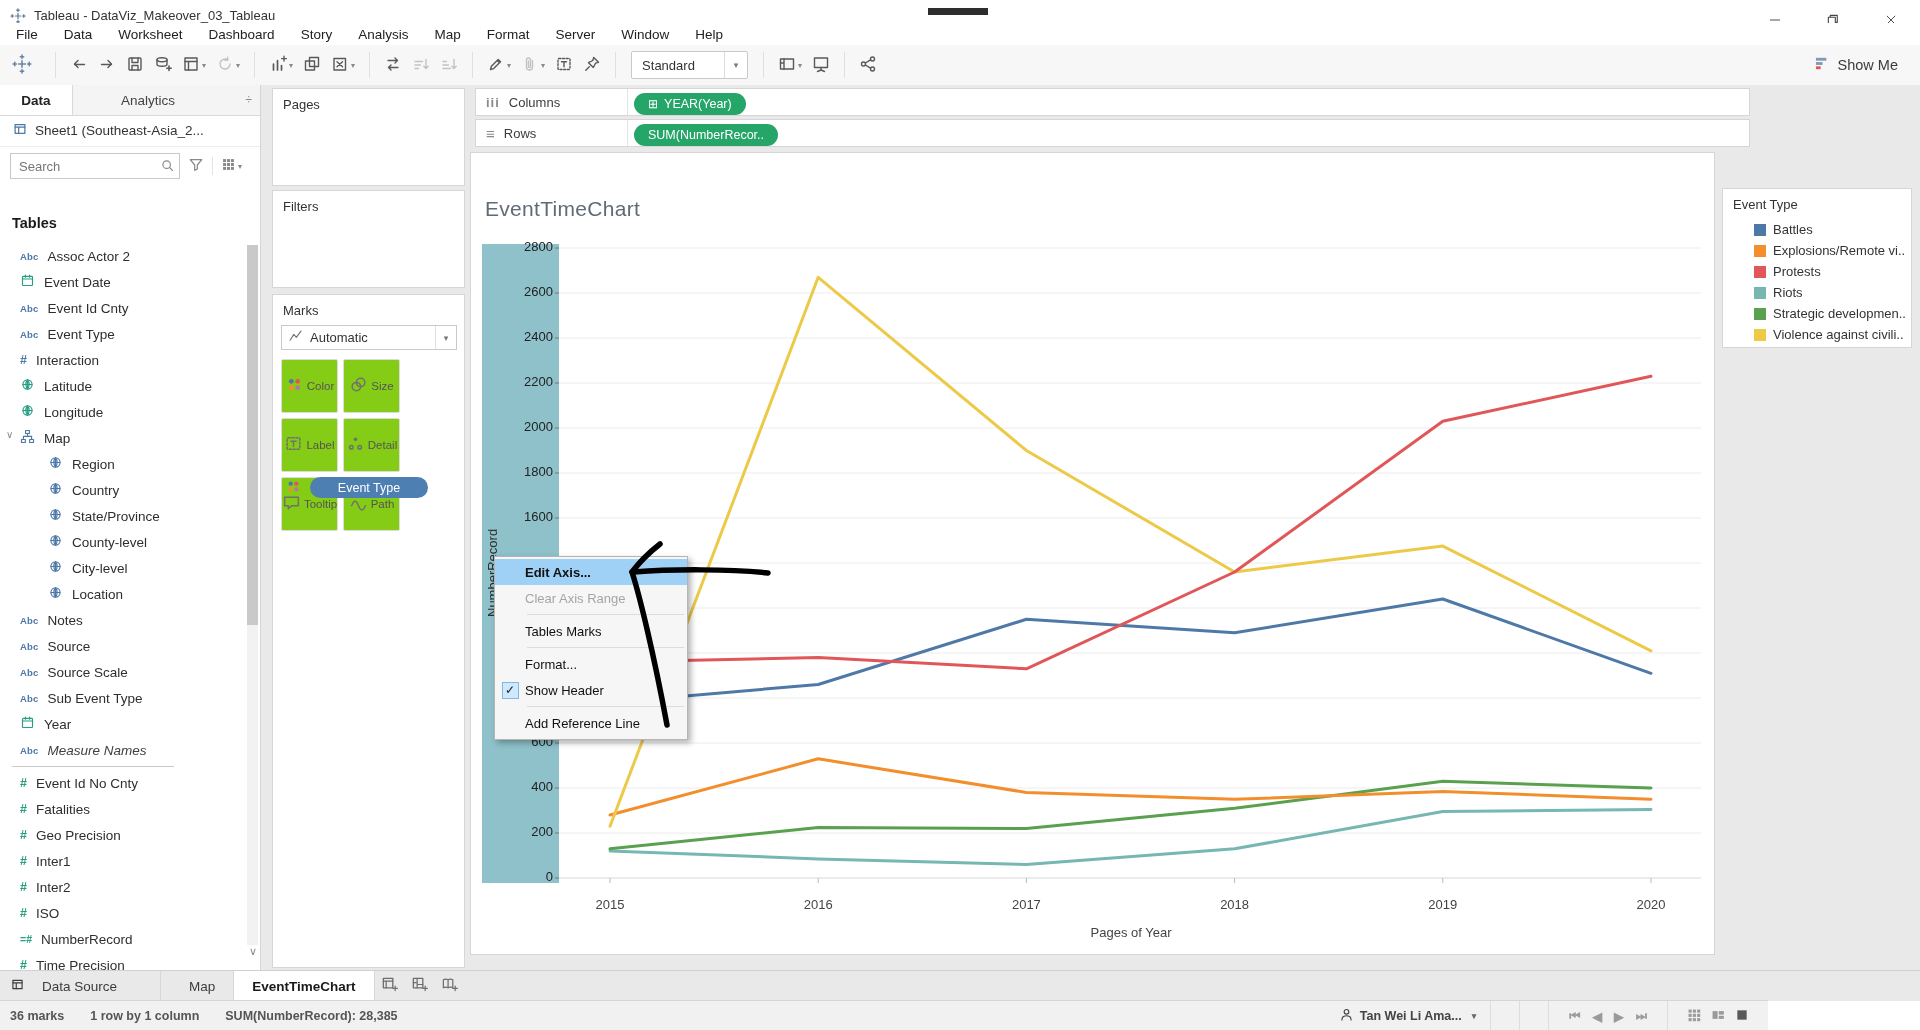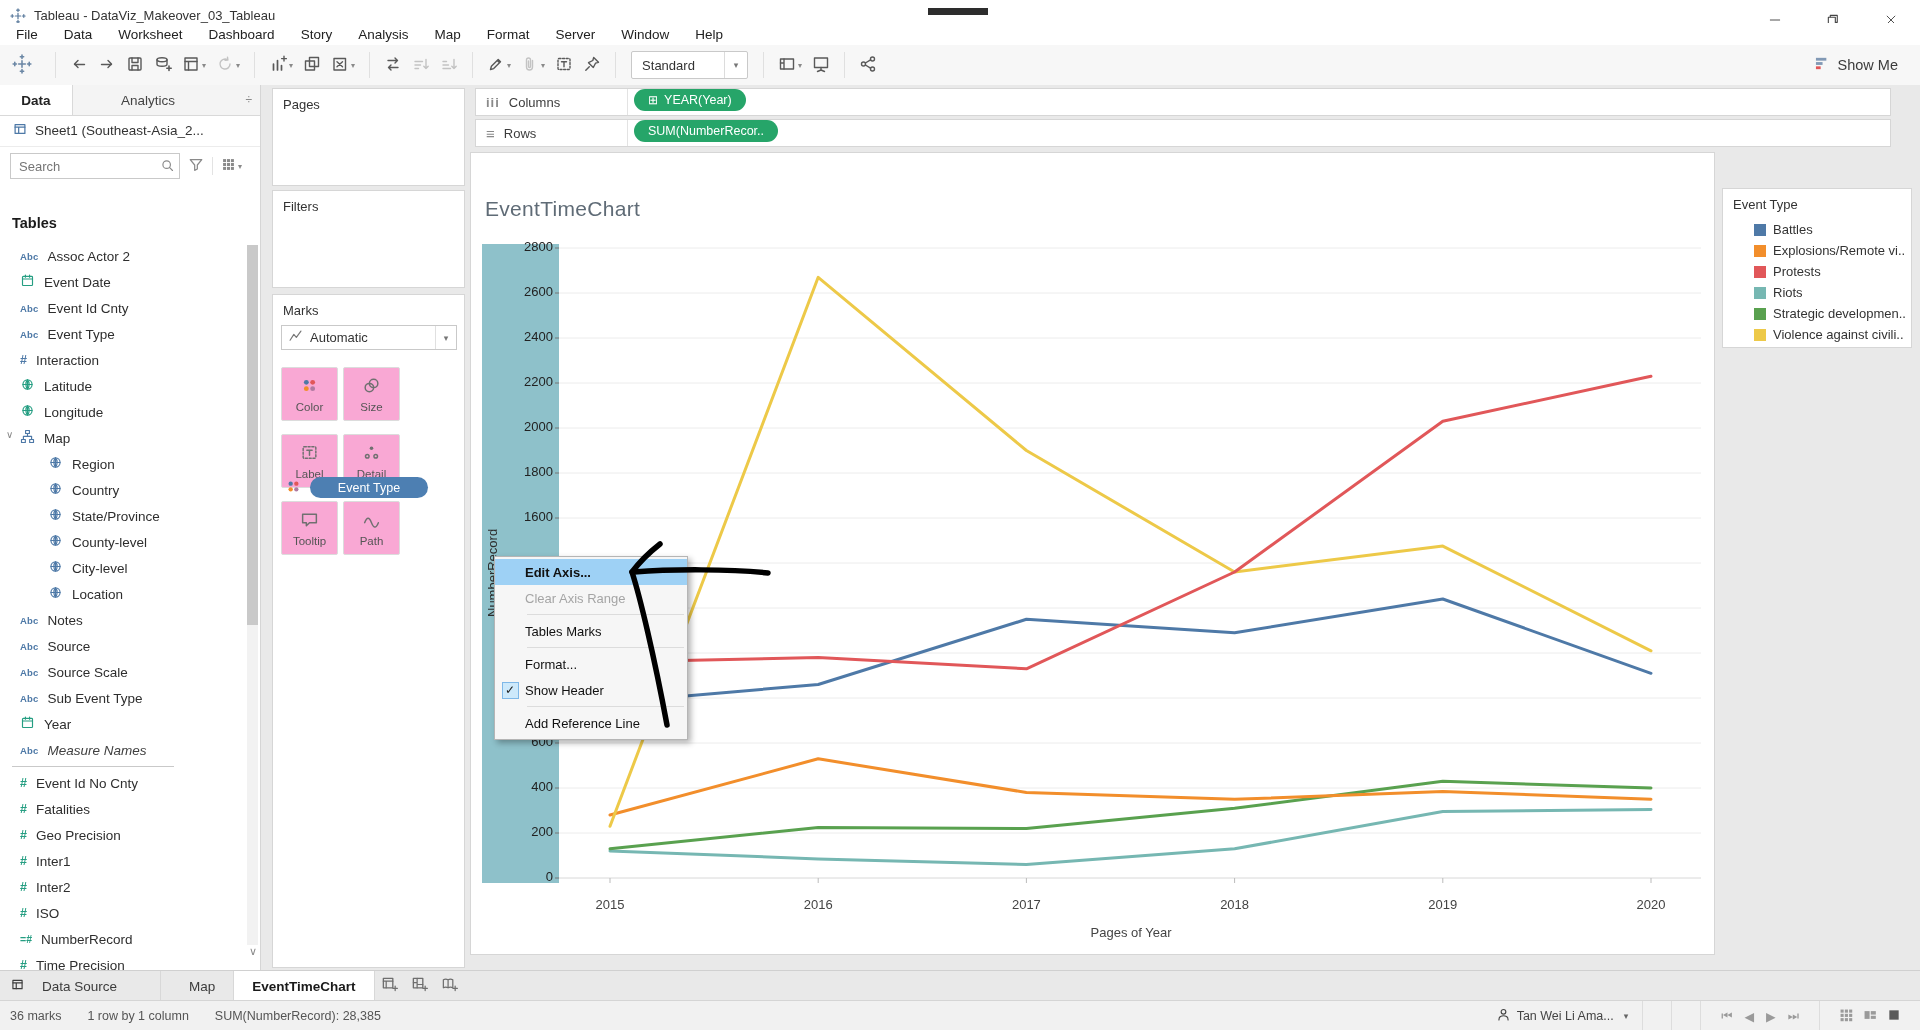--- a/index.html
+++ b/index.html
@@ -62,26 +62,26 @@
   .card{position:absolute;background:#fff;border:1px solid #d6d6d6;box-sizing:border-box;}
   .cardtitle{margin:8px 0 0 10px;font-size:13px;color:#333;}
   #card-pages{left:272px;top:3px;width:193px;height:98px;}
   #card-filters{left:272px;top:105px;width:193px;height:98px;}
   #card-marks{left:272px;top:209px;width:193px;height:674px;}
   #marktype{position:absolute;left:8px;top:30px;width:176px;height:25px;border:1px solid #c9c9c9;display:flex;align-items:center;box-sizing:border-box;background:#fff;}
   #marktype .mticon{margin-left:6px;color:#777;}
   #marktype .mtlabel{margin-left:7px;font-size:13px;color:#333;flex:1;}
   #marktype .mtcaret{width:20px;height:100%;display:flex;align-items:center;justify-content:center;border-left:1px solid #e0e0e0;color:#777;font-size:9px;}
   #marksgrid{position:absolute;left:8px;top:64px;width:180px;display:flex;flex-wrap:wrap;gap:5px;}
-  .markbtn{width:55px;height:52px;border:1px solid #dcdcdc;border-radius:2px;display:flex;flex-direction:column;align-items:center;justify-content:center;gap:3px;color:#707070;background:#f9a8d4;margin-top:8px;}
+  .markbtn{width:55px;height:52px;border:1px solid #dcdcdc;border-radius:2px;display:flex;flex-direction:row;align-items:center;justify-content:center;gap:3px;color:#707070;background:#84cc16;}
   .markbtn .mlabel{font-size:11.5px;color:#555;}
   #pillrow{position:absolute;left:12px;top:182px;display:flex;align-items:center;gap:8px;}
   .bluepill{width:118px;height:21px;border-radius:11px;background:#4d7fb2;color:#fff;font-size:12.5px;display:flex;align-items:center;justify-content:center;}
   
-  .shelf{position:absolute;left:475px;width:1416px;height:28px;background:#fff;border:1px solid #d6d6d6;box-sizing:border-box;display:flex;align-items:flex-start;}
+  .shelf{position:absolute;left:475px;width:1275px;height:28px;background:#fff;border:1px solid #d6d6d6;box-sizing:border-box;display:flex;align-items:flex-end;}
   #shelf-cols{top:3px;} #shelf-rows{top:34px;}
   .shelflabelcell{width:152px;height:100%;display:flex;align-items:center;gap:9px;padding-left:10px;box-sizing:border-box;border-right:1px solid #e3e3e3;}
   .shelficon{color:#8a8a8a;font-size:13px;font-weight:bold;letter-spacing:1px;}
   .shelfname{font-size:13px;color:#3c3c3c;}
   .greenpill{margin-left:6px;height:22px;border-radius:11px;background:#26a569;color:#fff;font-size:12.5px;display:flex;align-items:center;padding:0 14px;gap:6px;}
   .pillglyph{font-size:12px;}
   
   #chart-card{position:absolute;left:470px;top:67px;width:1245px;height:803px;background:#fff;border:1px solid #d6d6d6;box-sizing:border-box;}
   #chart-title{position:absolute;left:14px;top:44px;font-size:21px;color:#5f6b76;letter-spacing:.3px;}
   #axisband{position:absolute;left:11px;top:91px;width:77px;height:639px;background:#8ec1ca;}
@@ -105,21 +105,21 @@
   .msep{height:1px;background:#dcdcdc;margin:3px 3px 3px 32px;}
   .mcheck{width:17px;height:17px;background:#cde9fb;border:1px solid #7fb8e8;display:flex;align-items:center;justify-content:center;font-size:12px;color:#222;box-sizing:border-box;}
   #arrow-annot{position:absolute;left:610px;top:450px;z-index:45;}
   
   #tabsbar{position:absolute;left:0;top:970px;width:1920px;height:30px;background:#e9e9e9;border-top:1px solid #d0d0d0;display:flex;align-items:stretch;}
   #dstab{width:150px;display:flex;align-items:center;gap:17px;padding-left:10px;color:#3c3c3c;border-right:1px solid #d8d8d8;font-size:13.5px;}
   .sheettab{display:flex;align-items:center;justify-content:center;padding:0 18px;font-size:13.5px;color:#3c3c3c;border-right:1px solid #d8d8d8;}
   .sheettab.active{background:#fff;color:#1a1a1a;font-weight:bold;}
   .tabnew{width:30px;display:flex;align-items:center;justify-content:center;color:#6e6e6e;}
   
-  #statusbar{position:absolute;left:0;top:1000px;width:1920px;height:30px;background:#f1f1f1;border-top:1px solid #d5d5d5;display:flex;align-items:center;font-size:12.5px;color:#555;}
+  #statusbar{position:absolute;left:0;top:1000px;width:1768px;height:30px;background:#f1f1f1;border-top:1px solid #d5d5d5;display:flex;align-items:center;font-size:12.5px;color:#555;font-weight:bold;}
   #statusbar .sbitem{margin-left:26px;}
   #statusbar .sbitem:first-child{margin-left:10px;}
   #sb-right{margin-left:auto;display:flex;align-items:center;height:100%;}
   .sbsep{width:1px;height:100%;background:#ddd;margin:0 14px;}
   #userchip{display:flex;align-items:center;gap:6px;color:#444;}
   #userchip .ucaret{font-size:9px;color:#666;margin-left:4px;}
   .navic{margin:0 6px;color:#9a9a9a;}
   .gic{margin:0 5px;color:#8a8a8a;}
   #sb-right .endpad{width:14px;}
 </style>

